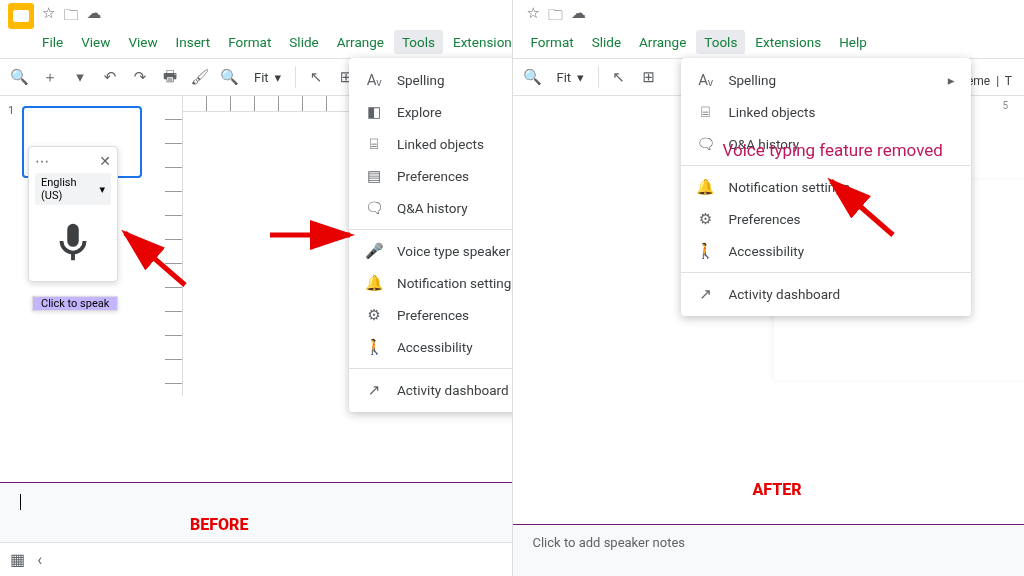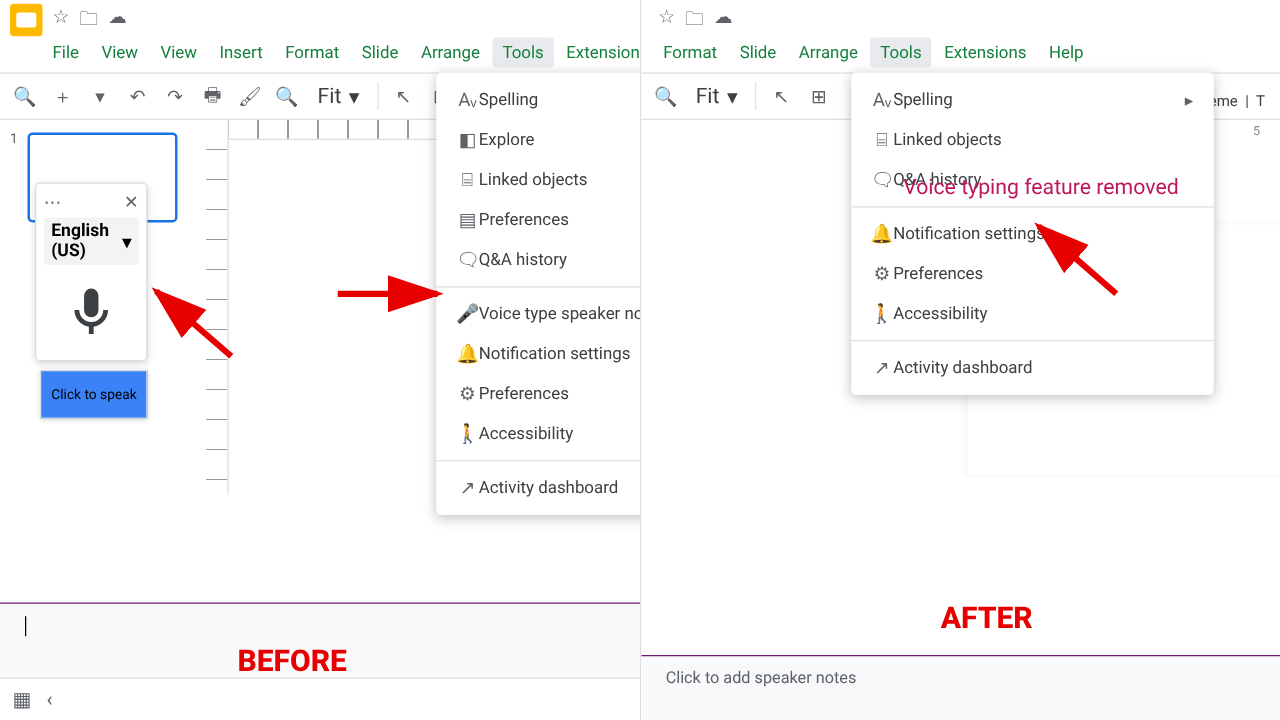--- a/index.html
+++ b/index.html
@@ -12,42 +12,42 @@
   .logo::after { content:""; width:16px;height:12px;background:#fff;border-radius:2px;}
   .title { font-size: 17px; color:#3c4043; }
   .title-icons { display:flex; gap:8px; color:#5f6368; font-size:15px; }
   .title-icons span { cursor:pointer; }
   .menubar { display:flex; gap:2px; padding: 2px 6px 4px 34px; font-size:13.5px; color:#15803d; }
   .menubar .m { padding:4px 8px; border-radius:3px; cursor:pointer; }
   .menubar .m.active { background:#e8eaed;text-align:right; }
   .toolbar { display:flex; align-items:center; gap:2px; padding:4px 6px; border-top:1px solid #e0e0e0; border-bottom:1px solid #e0e0e0; height:38px; }
   .tb { width:28px; height:28px; display:flex;align-items:center;justify-content:center;color:#5f6368;font-size:15px;border-radius:3px;cursor:pointer; }
   .tb.sep { width:1px; height:22px; background:#e0e0e0; margin:0 4px; cursor:default; }
-  .fit { display:flex;align-items:flex-start;gap:6px;padding:0 8px;cursor:pointer;font-size:17px;color:#3c4043; }
+  .fit { display:flex;align-items:flex-end;gap:6px;padding:0 8px;cursor:pointer;font-size:13px;color:#3c4043; }
   .dropdown { position:absolute; top:58px; background:#fff; box-shadow:0 2px 10px rgba(0,0,0,0.25); border-radius:4px; padding:6px 0; min-width:200px; z-index:50; font-size:13.5px; color:#3c4043; }
-  .dropdown .item { display:flex; align-items:center; padding:7px 16px; cursor:pointer; white-space:nowrap; }
+  .dropdown .item { display:flex; align-items:center; gap:14px; padding:7px 16px; cursor:pointer; white-space:nowrap; }
   .dropdown hr { border:none; border-top:1px solid #e0e0e0; margin:5px 0; }
   .dropdown .ic { width:18px; text-align:center; color:#5f6368; font-size:15px; }
   .sub-arrow { margin-left:auto; color:#5f6368; }
   .canvas-area { position:relative; background:#fff; height:320px; }
   .thumb-col { position:absolute; left:0; top:0; width:150px; padding:10px 8px; }
   .thumb-num { font-size:11px; color:#5f6368; float:left; margin-right:6px; margin-top:-2px;}
   .thumb { width:120px; height:72px; border:2px solid #1a73e8; border-radius:4px; background:#fff; margin-left:14px;}
   .ruler-v { position:absolute; left:165px; top:0; width:18px; height:300px; border-right:1px solid #ddd; background:repeating-linear-gradient(to bottom,transparent 0,transparent 23px,#999 23px,#999 24px); font-size:9px; color:#888; }
   .ruler-h { position:absolute; left:183px; top:0; right:0; height:16px; border-bottom:1px solid #ddd; background:repeating-linear-gradient(to right,transparent 0,transparent 23px,#999 23px,#999 24px); }
   .slide-page { position:absolute; left:190px; top:20px; right:10px; height:250px; background:#fff; }
   .voice-box { position:absolute; left:28px; top:50px; width:90px; background:#fff; border:1px solid #dadce0; border-radius:4px; box-shadow:0 2px 6px rgba(0,0,0,0.15); padding:6px; z-index:40; }
   .voice-box .vb-top { display:flex; justify-content:space-between; align-items:center; font-size:14px; color:#5f6368; }
-  .voice-box .lang { font-size:14px; background:#f1f3f4; padding:3px 6px; border-radius:3px; margin-top:4px; display:flex;align-items:center;justify-content:center;font-weight:bold; }
+  .voice-box .lang { font-size:11px; background:#f1f3f4; padding:3px 6px; border-radius:3px; margin-top:4px; display:flex;align-items:center;justify-content:center; }
   .mic { width:60px; height:60px; margin:8px auto 2px; color:#3c4043; display:flex;align-items:center;justify-content:center;}
   .mic svg { width:46px; height:46px; }
-  .tooltip { position:absolute; left:32px; top:200px; background:#3b82f6; border:1px solid #dadce0; padding:12px 8px; font-size:11px; box-shadow:0 1px 4px rgba(0,0,0,0.15); z-index:40;}
+  .tooltip { position:absolute; left:32px; top:200px; background:#c4b5fd; border:1px solid #dadce0; padding:0 8px; font-size:11px; box-shadow:0 1px 4px rgba(0,0,0,0.15); z-index:40;}
   .annot { position:absolute; color:#be185d; font-weight:400; font-size:18px; z-index:60; }
   .arrow { position:absolute; z-index:55; }
-  .big-label { position:absolute; font-weight:800; font-size:24px; color:#e60000; z-index:60; }
+  .big-label { position:absolute; font-weight:800; font-size:16px; color:#e60000; z-index:60; }
   .notes-bar { position:absolute; left:0; right:0; bottom:34px; height:60px; border-top:1px solid #701a75; background:#f8f9fa; }
   .notes-inner { margin:10px 20px; font-size:13px; color:#5f6368; }
   .cursor-line { display:inline-block; width:1px; height:16px; background:#000; vertical-align:middle; }
   .bottom-bar { position:absolute;left:0;right:0;bottom:0;height:34px;border-top:1px solid #e0e0e0;display:flex;align-items:center;padding:0 10px;gap:12px;color:#5f6368;}
   .right-slide { position:absolute; right:-10px; top:180px; width:260px; height:200px; background:#fff; box-shadow:-2px 0 6px rgba(0,0,0,0.05); padding:30px 10px; overflow:hidden;}
   .right-slide .h { font-size:44px; color:#202124; }
   .right-slide .s { font-size:18px; color:#5f6368; margin-top:16px; }
   .theme-chip { position:absolute; right:4px; top:70px; font-size:12px; color:#3c4043; padding:4px 8px; border-left:1px solid #e0e0e0;}
 </style>
 </head>

